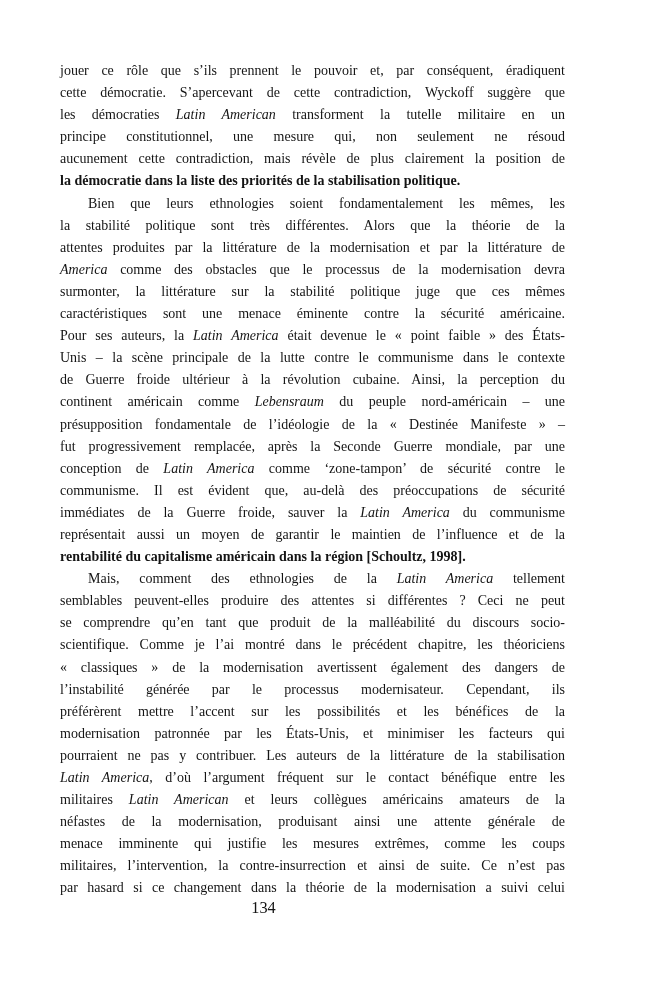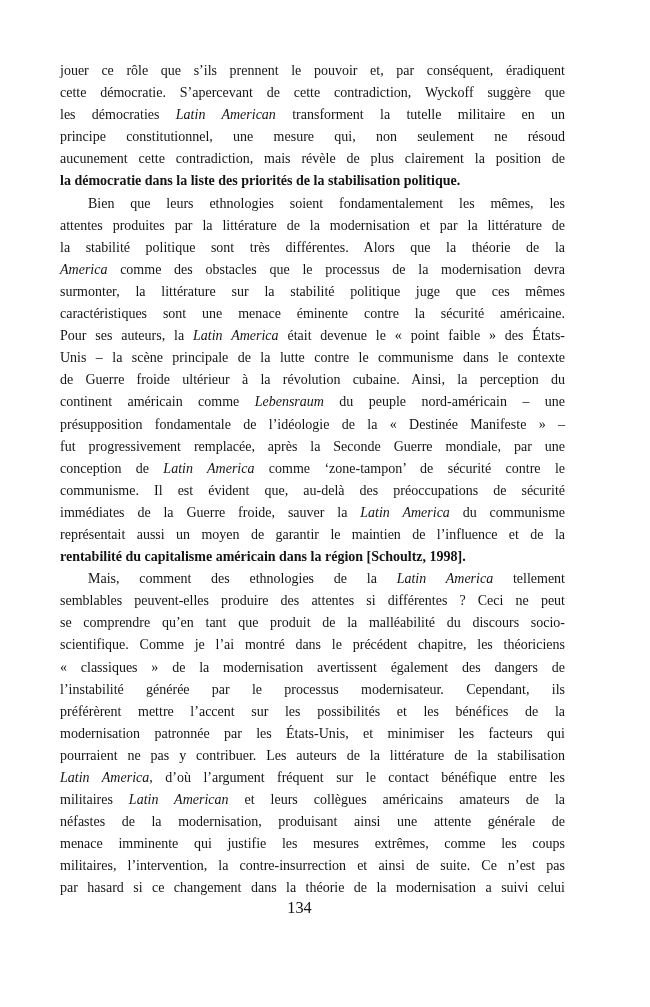--- a/index.html
+++ b/index.html
@@ -39,39 +39,38 @@
     padding-left: 28px;
   }
   .line i { font-style: italic; }
   .page-number {
     position: absolute;
     left: 0;
     width: 527px;
     top: 898px;
     text-align: center;
     font-size: 16.3px;
-    margin-left: 36px;
   }
 </style>
 </head>
 <body>
 
 <div class="page-body" id="page-body">
     <div>
       <span class="line"><span>jouer ce rôle que s’ils prennent le pouvoir et, par conséquent, éradiquent</span></span>
       <span class="line"><span>cette démocratie. S’apercevant de cette contradiction, Wyckoff suggère que</span></span>
       <span class="line"><span>les démocraties </span><i>Latin American</i><span> transforment la tutelle militaire en un</span></span>
       <span class="line"><span>principe constitutionnel, une mesure qui, non seulement ne résoud</span></span>
       <span class="line"><span>aucunement cette contradiction, mais révèle de plus clairement la position de</span></span>
       <span class="line last"><span>la démocratie dans la liste des priorités de la stabilisation politique.</span></span>
     </div>
     <div>
       <span class="line indent"><span>Bien que leurs ethnologies soient fondamentalement les mêmes, les</span></span>
+      <span class="line"><span>la stabilité politique sont très différentes. Alors que la théorie de la</span></span>
       <span class="line"><span>attentes produites par la littérature de la modernisation et par la littérature de</span></span>
-      <span class="line"><span>la stabilité politique sont très différentes. Alors que la théorie de la</span></span>
       <span class="line"><i>America</i><span> comme des obstacles que le processus de la modernisation devra</span></span>
       <span class="line"><span>surmonter, la littérature sur la stabilité politique juge que ces mêmes</span></span>
       <span class="line"><span>caractéristiques sont une menace éminente contre la sécurité américaine.</span></span>
       <span class="line"><span>Pour ses auteurs, la </span><i>Latin America</i><span> était devenue le « point faible » des États-</span></span>
       <span class="line"><span>Unis – la scène principale de la lutte contre le communisme dans le contexte</span></span>
       <span class="line"><span>de Guerre froide ultérieur à la révolution cubaine. Ainsi, la perception du</span></span>
       <span class="line"><span>continent américain comme </span><i>Lebensraum</i><span> du peuple nord-américain – une</span></span>
       <span class="line"><span>présupposition fondamentale de l’idéologie de la « Destinée Manifeste » –</span></span>
       <span class="line"><span>fut progressivement remplacée, après la Seconde Guerre mondiale, par une</span></span>
       <span class="line"><span>conception de </span><i>Latin America</i><span> comme ‘zone-tampon’ de sécurité contre le</span></span>

